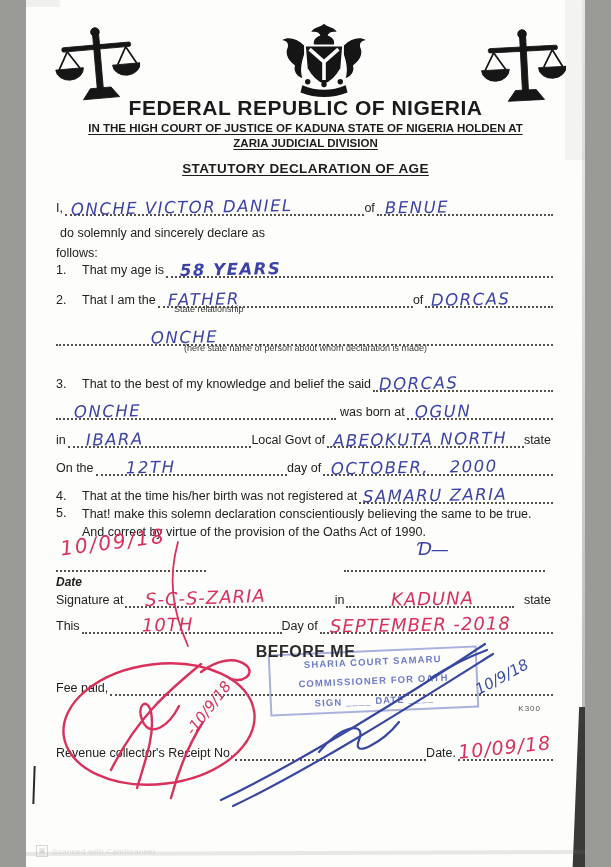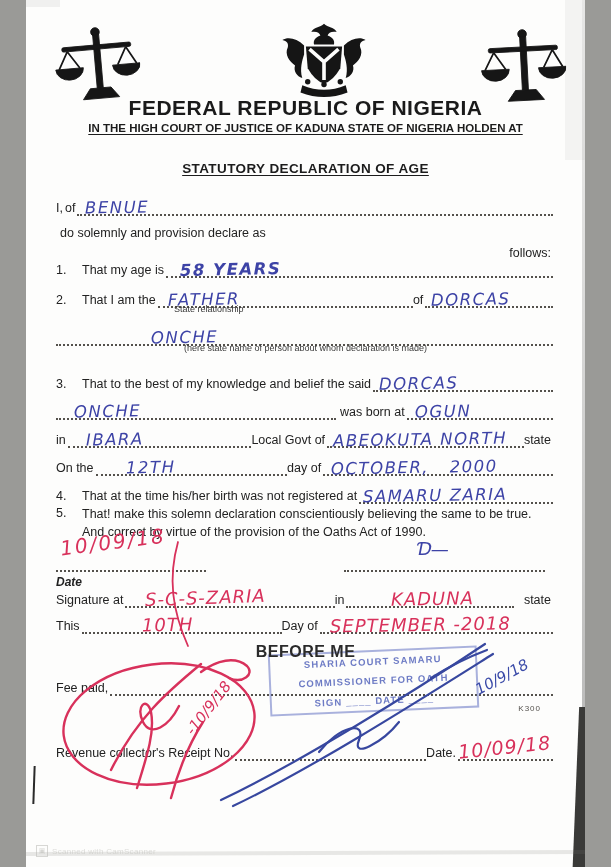--- a/index.html
+++ b/index.html
@@ -112,34 +112,38 @@
         <circle cx="50" cy="69" r="3"></circle>
         <circle cx="68" cy="66" r="3"></circle>
     </g>
     <g stroke="#fdfdfc" stroke-width="4" fill="none">
       <path d="M34 30 L50 44 L66 30 M50 44 L50 64"></path>
     </g>
   </svg>
 
   <div class="hdr-title">FEDERAL REPUBLIC OF NIGERIA</div>
   <div class="hdr-court1">IN THE HIGH COURT OF JUSTICE OF KADUNA STATE OF NIGERIA HOLDEN AT</div>
+  <div class="hdr-court2">ZARIA JUDICIAL DIVISION</div>
   <div class="hdr-doc">STATUTORY DECLARATION OF AGE</div>
 
   <div class="row" style="top:196px;">
     <span class="lbl">I,</span>
+    <span class="blank" style="flex:1.7;">
+      <span class="hand ink-b" style="margin-left:6px;">ONCHE VICTOR DANIEL</span>
+    </span>
     <span class="lbl">of</span>
     <span class="blank grow1">
       <span class="hand ink-b" style="margin-left:8px;">BENUE</span>
     </span>
   </div>
 
   <div class="row" style="top:226px;">
-    <span class="lbl" style="padding-left:4px;">do solemnly and  provision declare as</span>
-  </div>
-  <div class="row" style="top:246px;justify-content:flex-end;">
+    <span class="lbl" style="padding-left:4px;">do solemnly and  sincerely declare as</span>
+  </div>
+  <div class="row" style="top:246px;">
     <span class="lbl">follows:</span>
   </div>
 
   <div class="row" style="top:258px;">
     <span class="num">1.</span>
     <span class="lbl">That my age is</span>
     <span class="blank grow1">
       <span class="hand ink-b" style="margin-left:14px;font-weight:bold;">58 YEARS</span>
     </span>
   </div>

